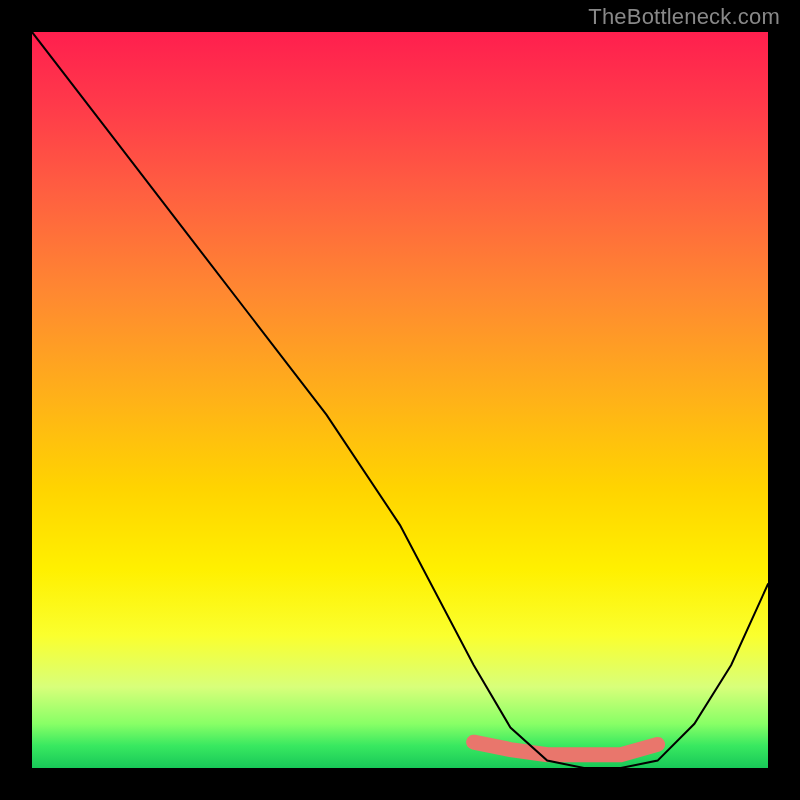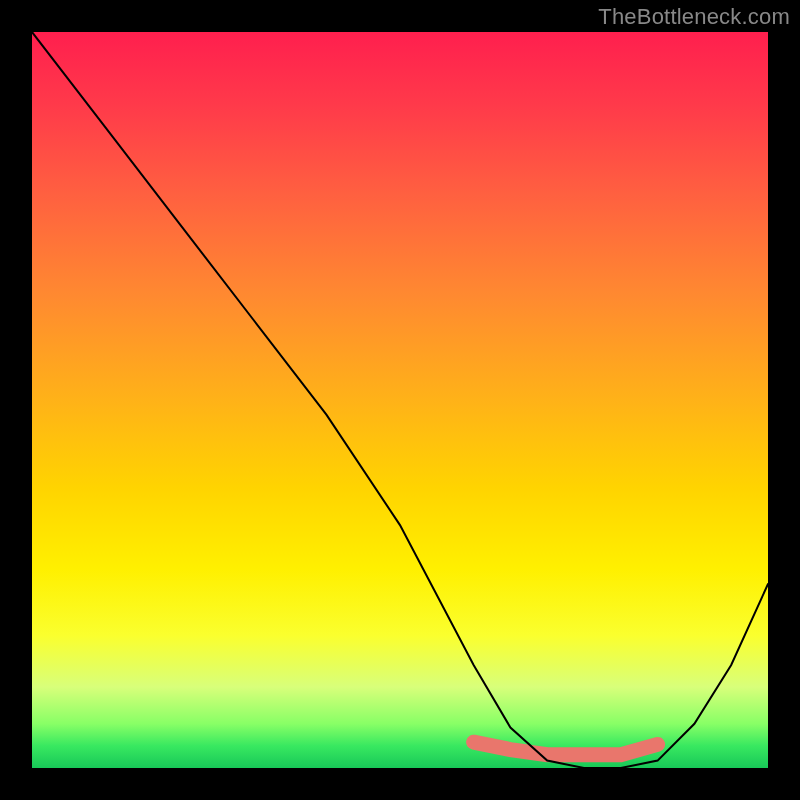--- a/index.html
+++ b/index.html
@@ -6,21 +6,21 @@
   html, body { width: 800px; height: 800px; overflow: hidden; background: #000; }
   .frame {
     position: relative;
     width: 800px;
     height: 800px;
     background: #000;
   }
   .watermark {
     position: absolute;
     top: 4px;
-    right: 10px;
+    right: 20px;
     color: #888;
     font-family: Arial, Helvetica, sans-serif;
     font-size: 22px;
     font-weight: 400;
     letter-spacing: 0.2px;
     z-index: 5;
   }
   .plot-area {
     position: absolute;
     left: 32px;

